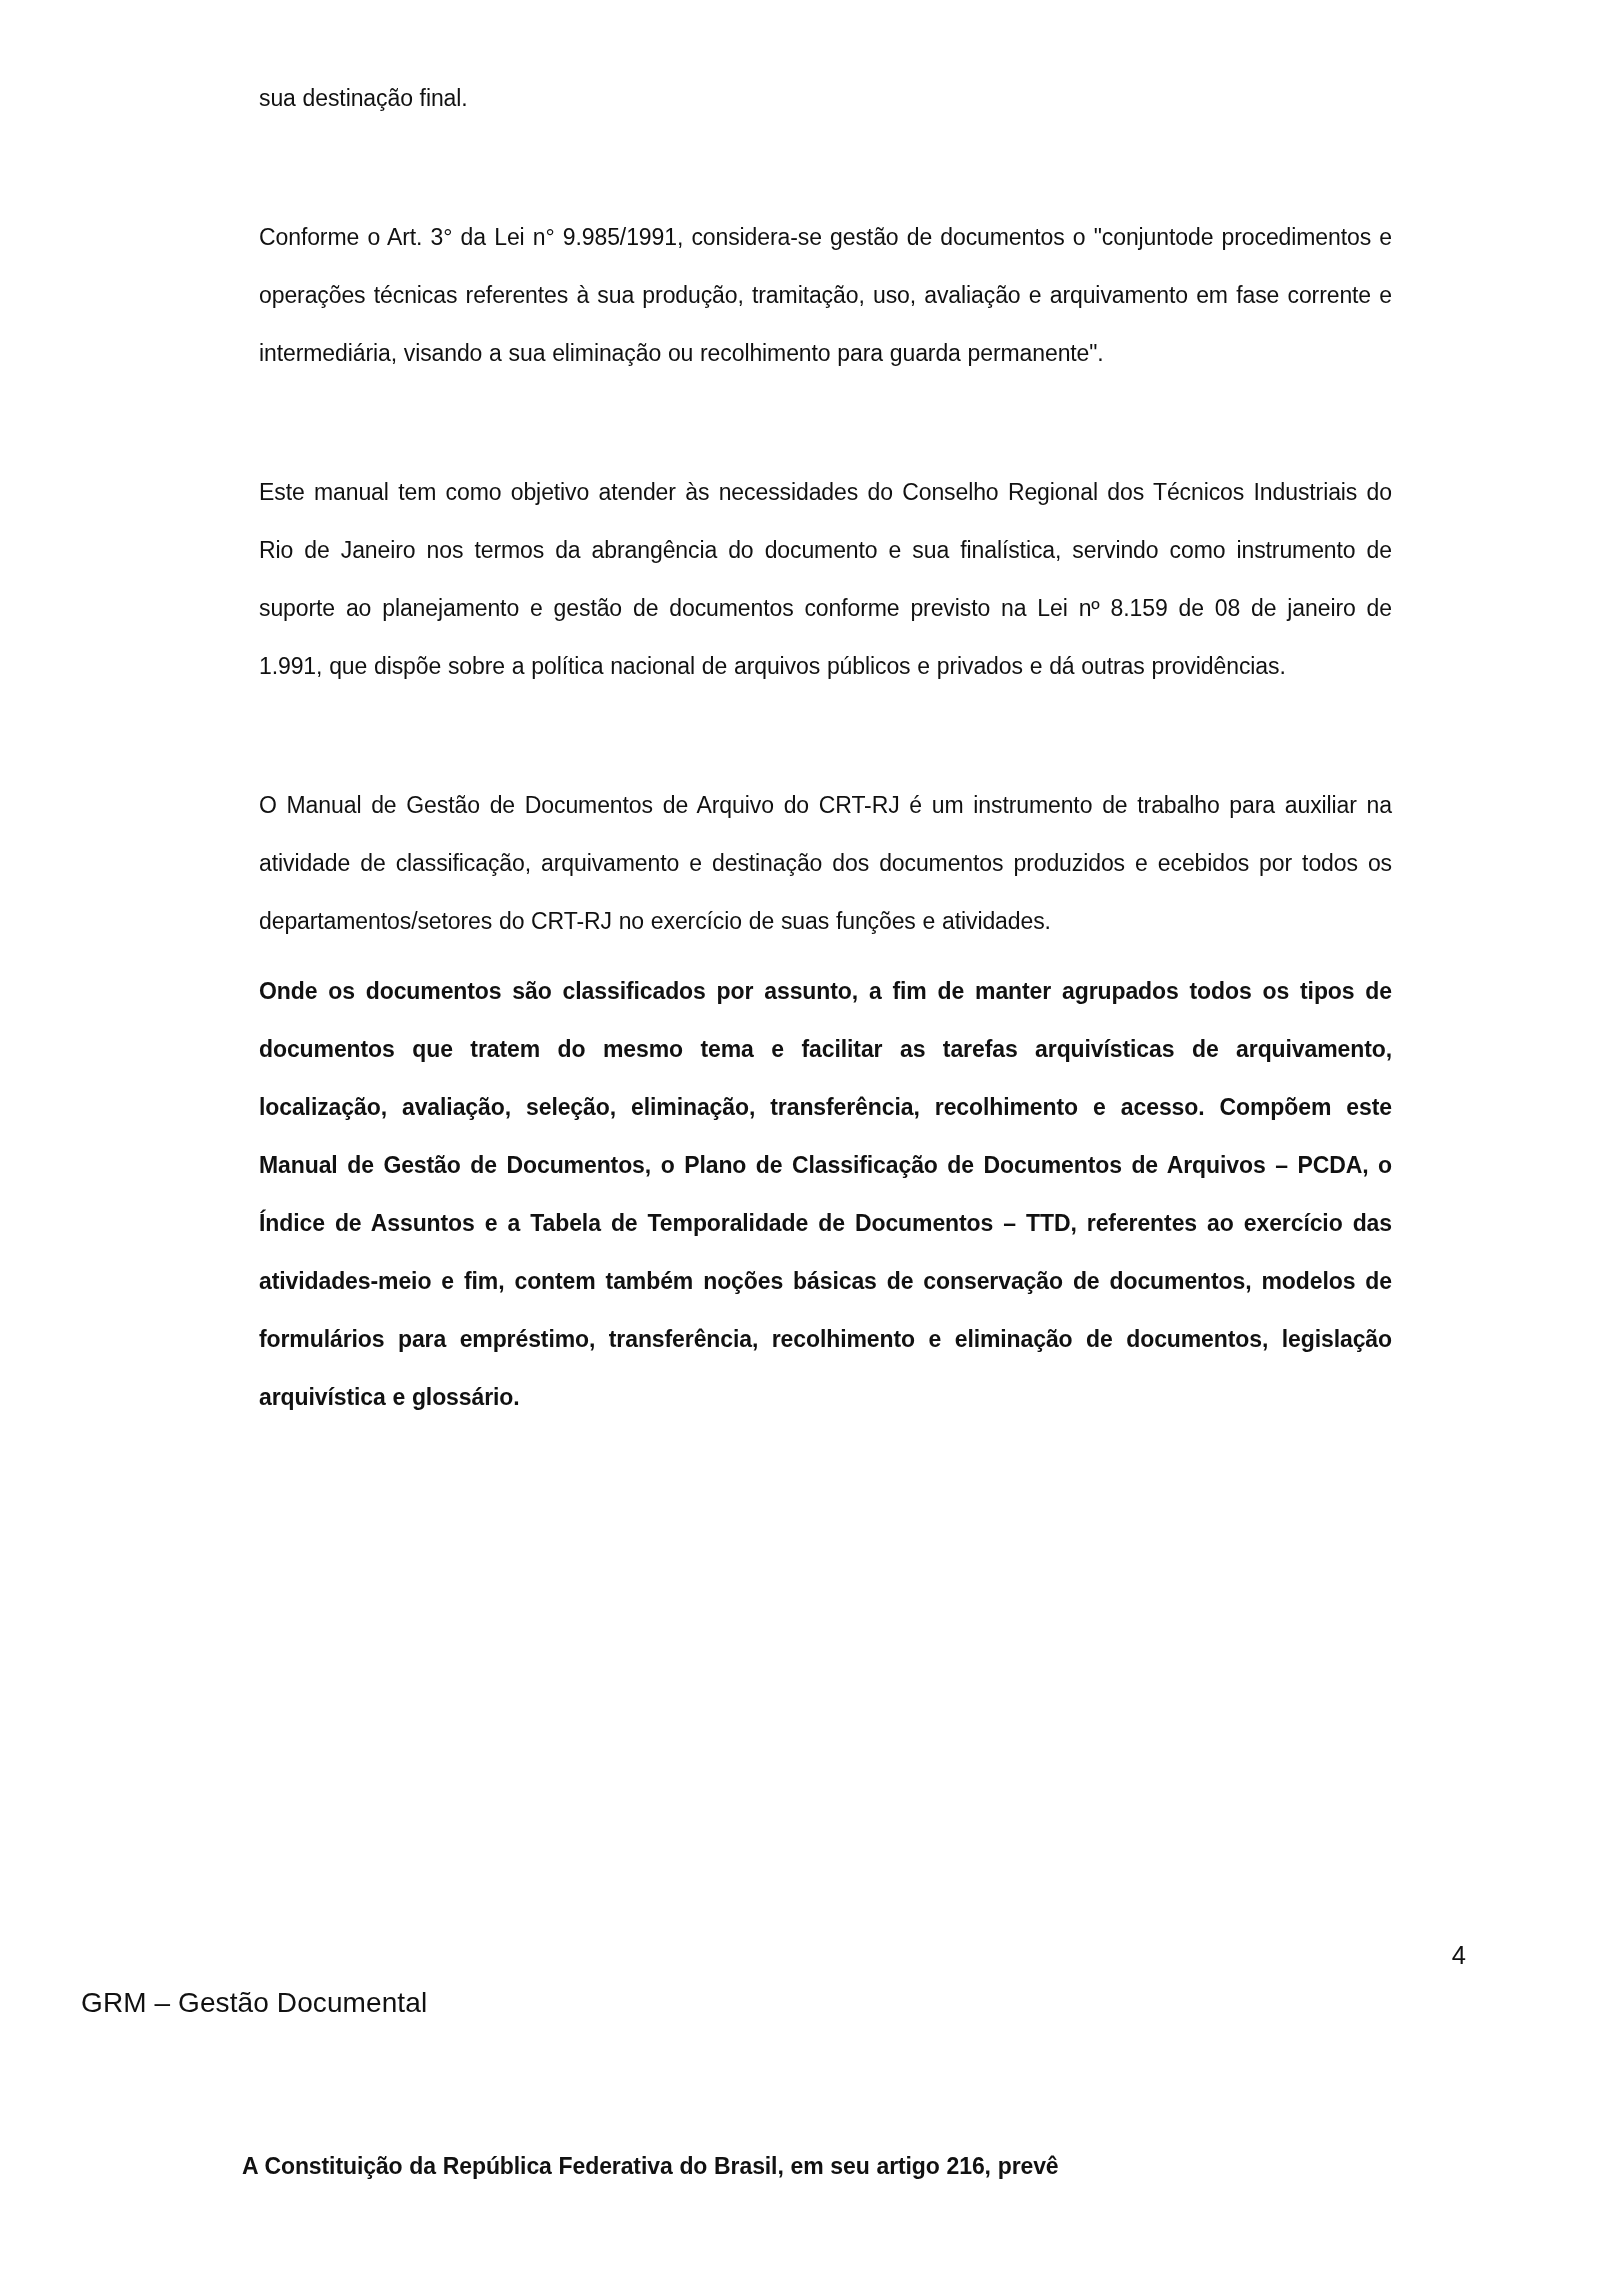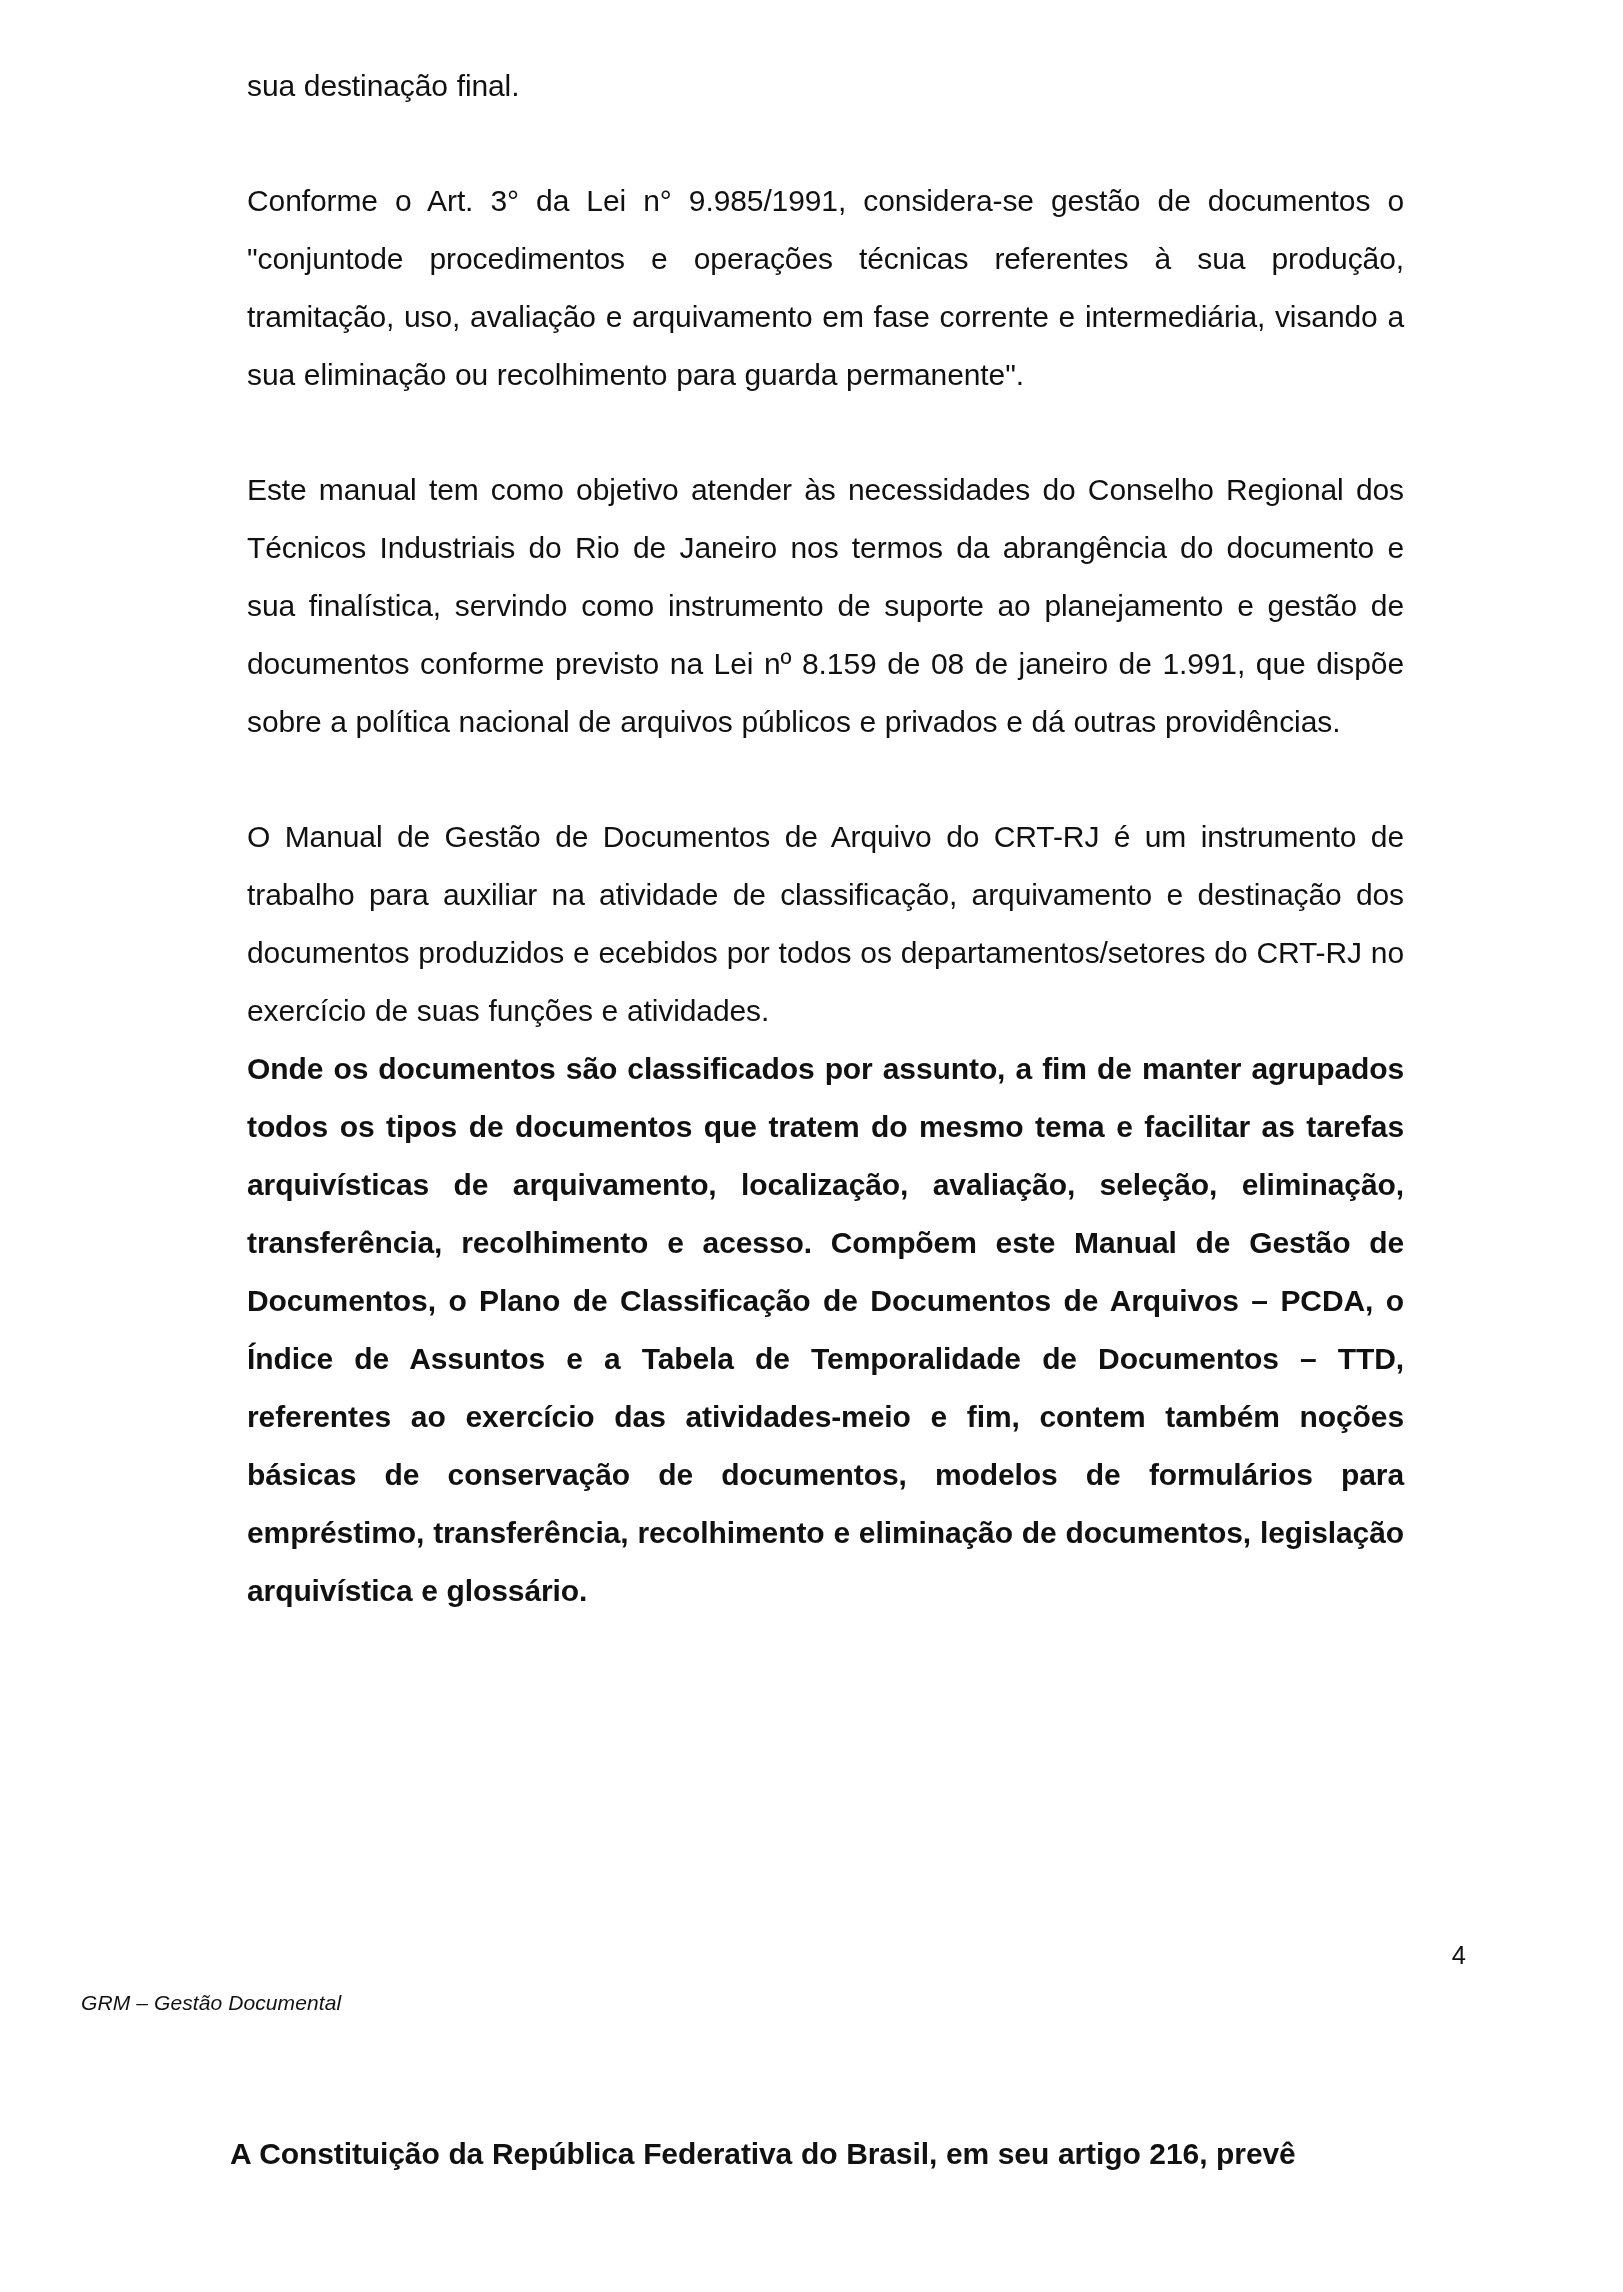--- a/index.html
+++ b/index.html
@@ -20,23 +20,23 @@
     overflow: hidden;
     box-sizing: border-box;
   }
   .content {
     position: absolute;
     left: 247px;
     top: 0;
     width: 1157px;
   }
   p.para {
-    margin: 0;
+    margin: 12px;
     text-align: justify;
-    font-size: 30px;
+    font-size: 23px;
     line-height: 58px;
     letter-spacing: -0.1px;
     word-spacing: 0.5px;
     color: #111111;
     -webkit-hyphens: none;
     hyphens: none;
   }
   p.para:last-child { text-align: justify; font-weight: bold; }
   .gap-md { height: 57px; }
 
@@ -55,25 +55,24 @@
     right: 157px;
     top: 0px;
     font-size: 25.5px;
     line-height: 29px;
     color: #111111;
   }
   .footer-note {
     position: absolute;
     left: 81px;
     top: 47px;
-    font-size: 21px;
+    font-size: 28px;
     line-height: 29px;
     color: #111111;
     letter-spacing: 0.1px;
-    font-style: italic;
   }
   .tail-block {
     position: absolute;
     left: 230px;
     top: 2125px;
     width: 1157px;
   }
   .tail-block p.para { text-align: justify; }
 </style>
 </head>

